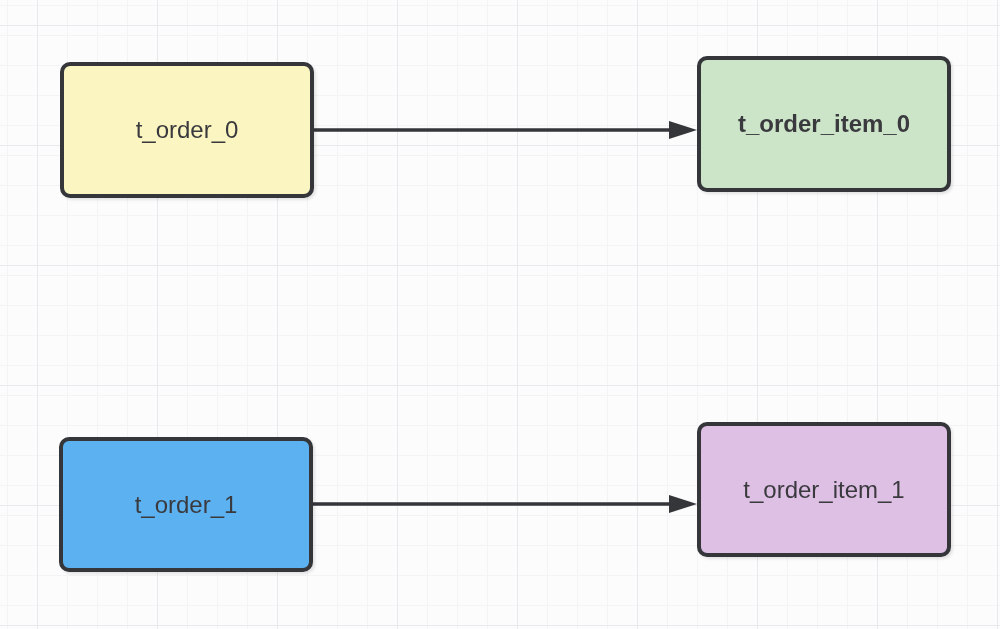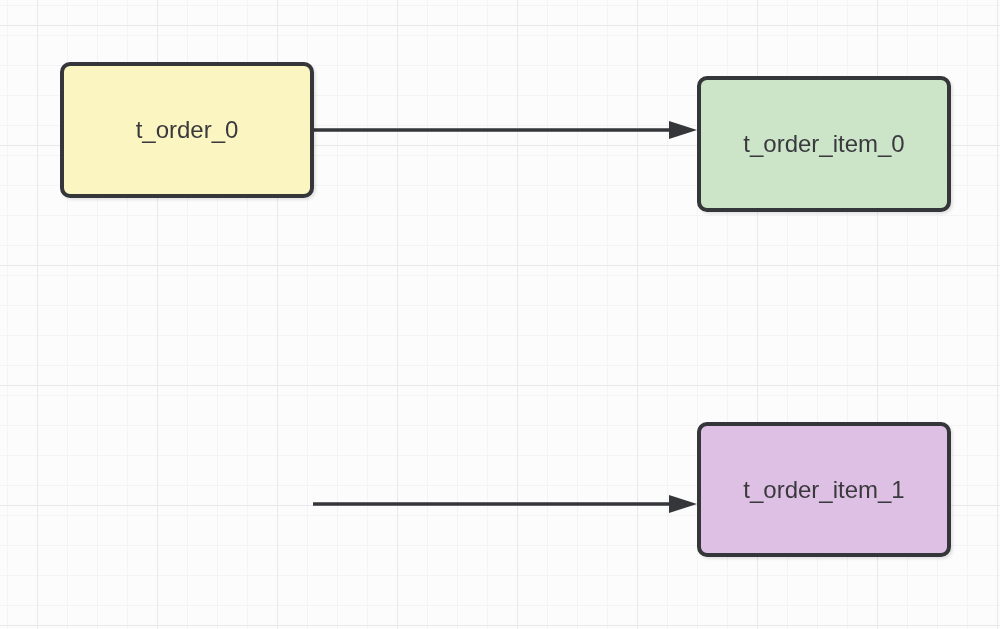--- a/index.html
+++ b/index.html
@@ -32,21 +32,21 @@
     align-items: center;
     justify-content: center;
     font-size: 24px;
     color: #3a3a3e;
     box-shadow: 2px 2px 3px rgba(0,0,0,0.10);
   }
   .node .label {
     white-space: nowrap;
   }
   #node-t-order-0      { left: 60px;  top: 62px;  width: 254px; height: 136px; }
-  #node-t-order-item-0 { left: 697px; top: 76px;  width: 254px; height: 136px; }
+  #node-t-order-item-0 { left: 697px; top: 56px;  width: 254px; height: 136px; font-weight: bold; }
   #node-t-order-1      { left: 59px;  top: 437px; width: 254px; height: 135px; }
   #node-t-order-item-1 { left: 697px; top: 422px; width: 254px; height: 135px; }
   .edges {
     position: absolute;
     left: 0;
     top: 0;
     width: 1000px;
     height: 629px;
     pointer-events: none;
   }
@@ -68,18 +68,21 @@
   </svg>
 
   <div class="node" id="node-t-order-0" style="background-color: rgb(251, 245, 193);">
     <span class="label">t_order_0</span>
   </div>
 
   <div class="node" id="node-t-order-item-0" style="background-color: rgb(204, 229, 201);">
     <span class="label">t_order_item_0</span>
   </div>
 
+  <div class="node" id="node-t-order-1" style="background-color: rgb(92, 178, 240);">
+    <span class="label">t_order_1</span>
+  </div>
 
   <div class="node" id="node-t-order-item-1" style="background-color: rgb(223, 192, 229);">
     <span class="label">t_order_item_1</span>
   </div>
 
 </div>
 
 </body></html>

